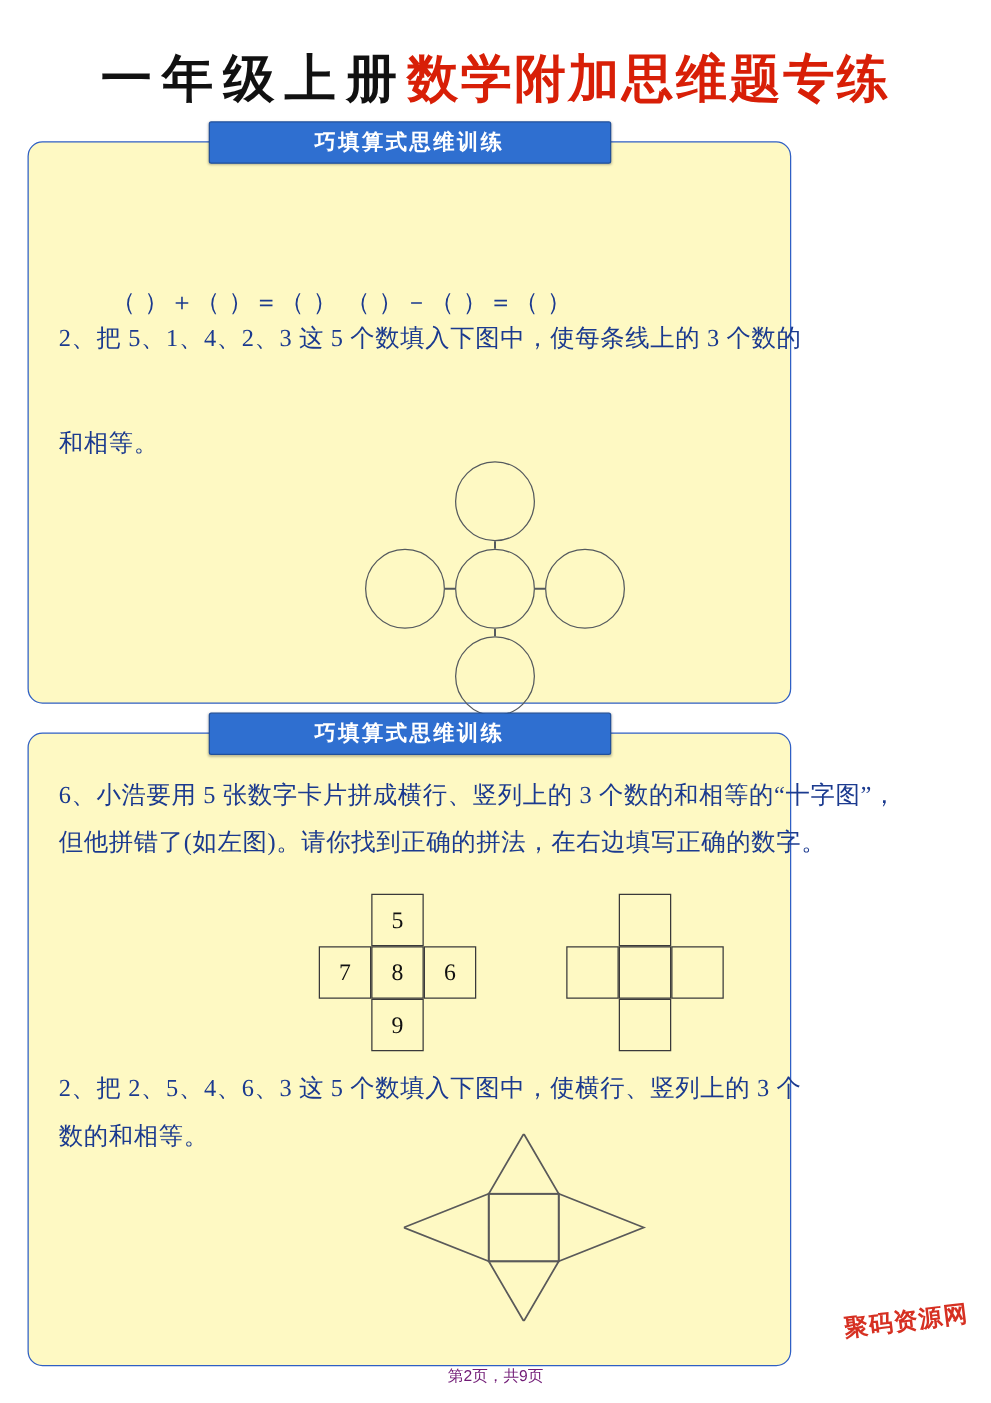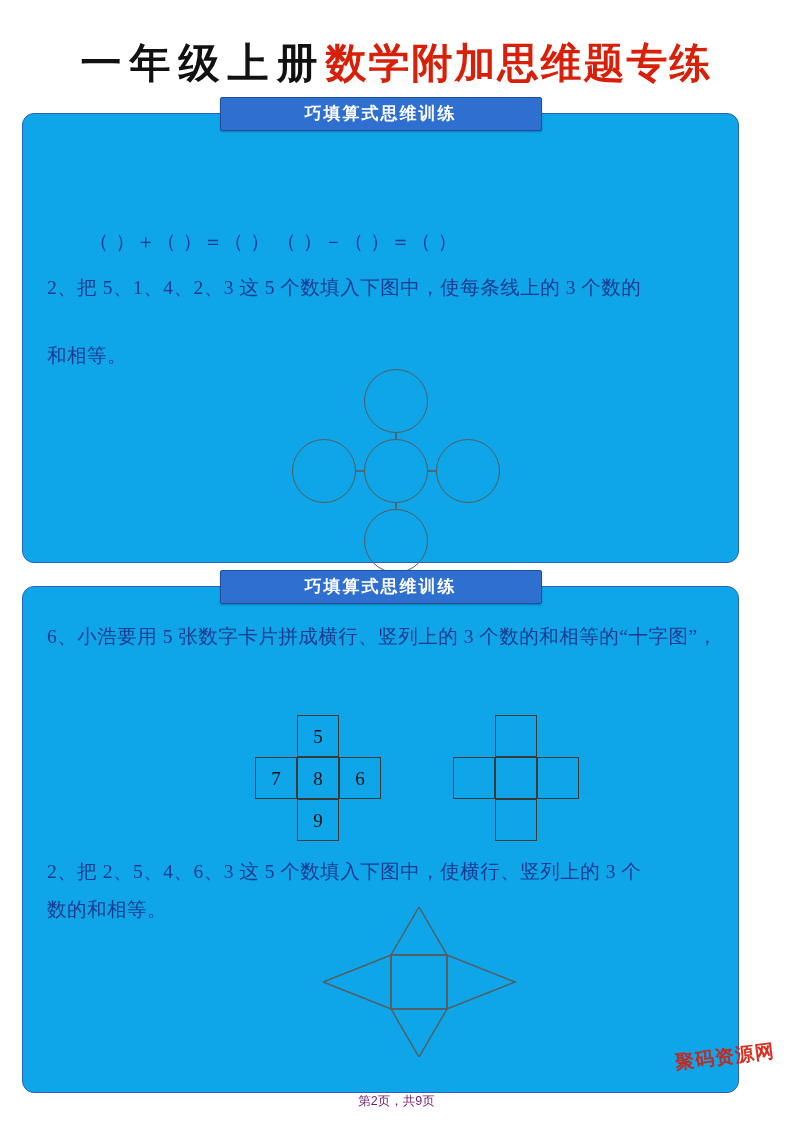--- a/index.html
+++ b/index.html
@@ -40,25 +40,25 @@
   }
   .title-red {
     color: #d81f07;
     letter-spacing: 2px;
   }
 
   
   .card {
     position: absolute;
     left: 22px;
-    width: 717px;
+    width: 611px;
     border: 1.6px solid #2f5fc4;
     border-radius: 12px;
     box-sizing: border-box;
-    background: #0ea5e9;
+    background: #fef9c3;
   }
   #card1 { top: 113px; height: 450px; }
   #card2 { top: 586px; height: 507px; }
 
   .banner {
     position: absolute;
     left: 50%;
     transform: translateX(-50%);
     top: -17px;
     width: 320px;
@@ -145,21 +145,21 @@
   <div class="title-row">
     <span class="title-black">一年级上册</span><span class="title-red">数学附加思维题专练</span>
   </div>
 
   <div class="card" id="card1">
     <div class="banner">巧填算式思维训练</div>
 
 
     <div class="blank-line" style="top:114px; left:66px;">（      ）＋（      ）＝（      ）  （      ）－（      ）＝（      ）</div>
 
-    <div class="q" style="top:157px; left:24px; width:710px;">2、把 5、1、4、2、3 这 5 个数填入下图中，使每条线上的 3 个数的</div>
+    <div class="q" style="top:141px; left:24px; width:710px;">2、把 5、1、4、2、3 这 5 个数填入下图中，使每条线上的 3 个数的</div>
     <div class="q" style="top:195px; left:24px; width:710px;margin-top:30px;">和相等。</div>
 
     <div>
       <div class="circle" style="left:341px; top:255px; width:64px; height:64px;"></div>
       <div class="circle" style="left:269px; top:325px; width:64px; height:64px;"></div>
       <div class="circle" style="left:341px; top:325px; width:64px; height:64px;"></div>
       <div class="circle" style="left:413px; top:325px; width:64px; height:64px;"></div>
       <div class="circle" style="left:341px; top:395px; width:64px; height:64px;"></div>
       <svg width="260" height="230" style="position:absolute; left:248px; top:245px;">
         <line x1="125" y1="74" x2="125" y2="80" stroke="#555a5e" stroke-width="1.6"></line>
@@ -167,20 +167,21 @@
         <line x1="85" y1="112" x2="93" y2="112" stroke="#555a5e" stroke-width="1.6"></line>
         <line x1="157" y1="112" x2="165" y2="112" stroke="#555a5e" stroke-width="1.6"></line>
       </svg>
     </div>
   </div>
 
   <div class="card" id="card2">
     <div class="banner">巧填算式思维训练</div>
 
     <div class="q" style="top:33px; left:24px; width:720px;">6、小浩要用 5 张数字卡片拼成横行、竖列上的 3 个数的和相等的“十字图”，</div>
+    <div class="q" style="top:71px; left:24px; width:720px;">但他拼错了(如左图)。请你找到正确的拼法，在右边填写正确的数字。</div>
 
     <div>
       <div class="sq" style="left:274px; top:128px; width:42px; height:42px; line-height:42px;">5</div>
       <div class="sq" style="left:232px; top:170px; width:42px; height:42px; line-height:42px;">7</div>
       <div class="sq" style="left:274px; top:170px; width:42px; height:42px; line-height:42px;">8</div>
       <div class="sq" style="left:316px; top:170px; width:42px; height:42px; line-height:42px;">6</div>
       <div class="sq" style="left:274px; top:212px; width:42px; height:42px; line-height:42px;">9</div>
     </div>
 
     <div>

